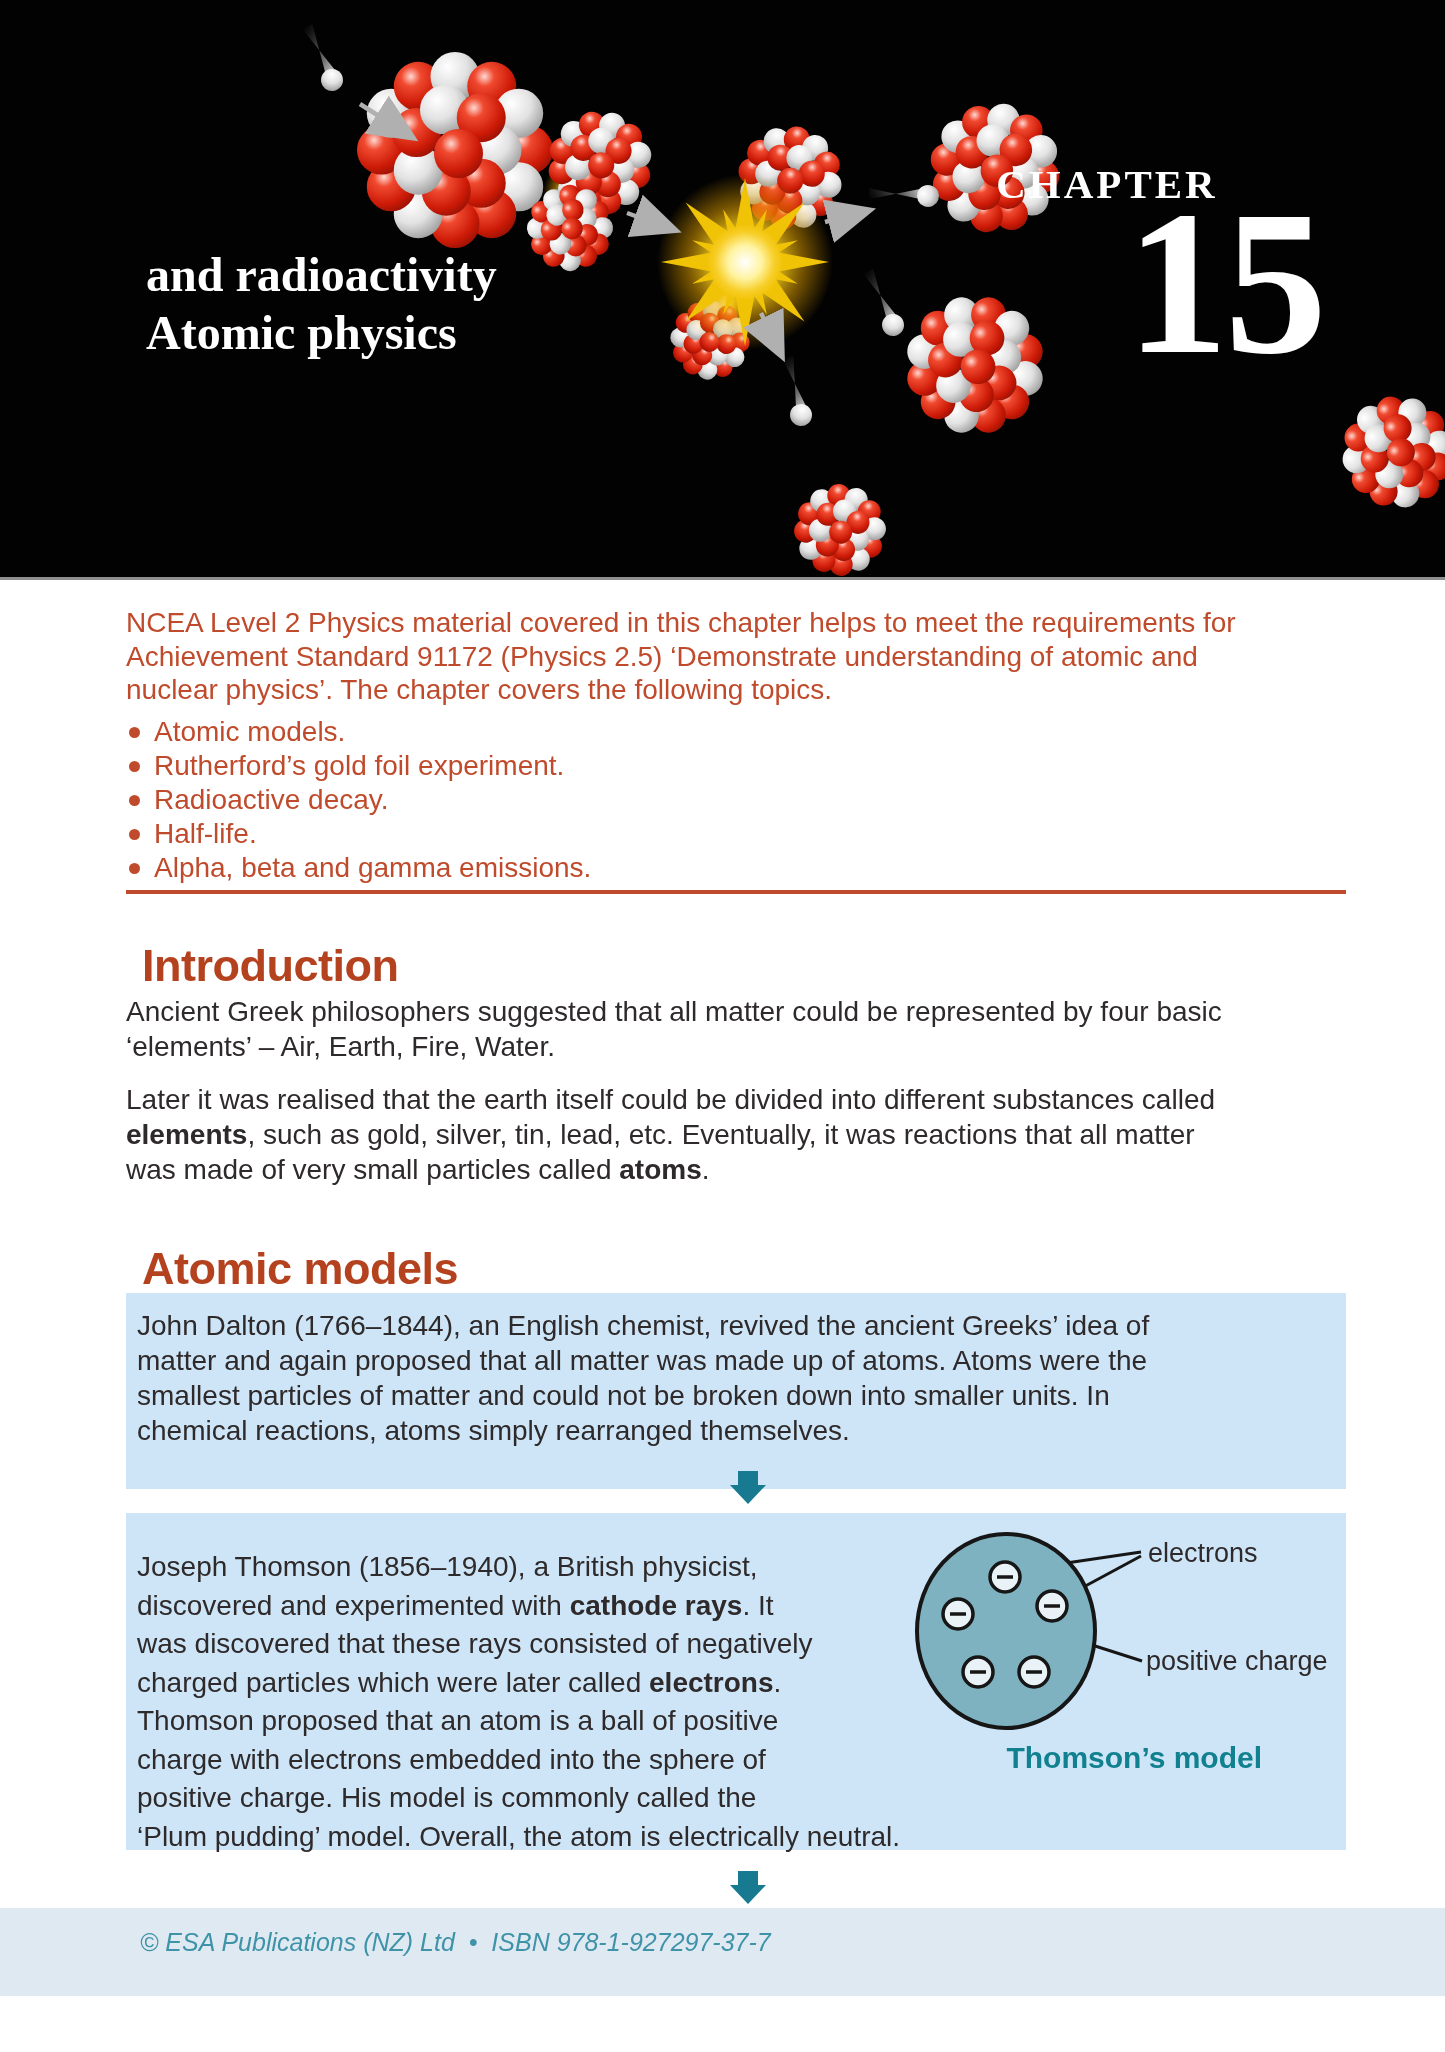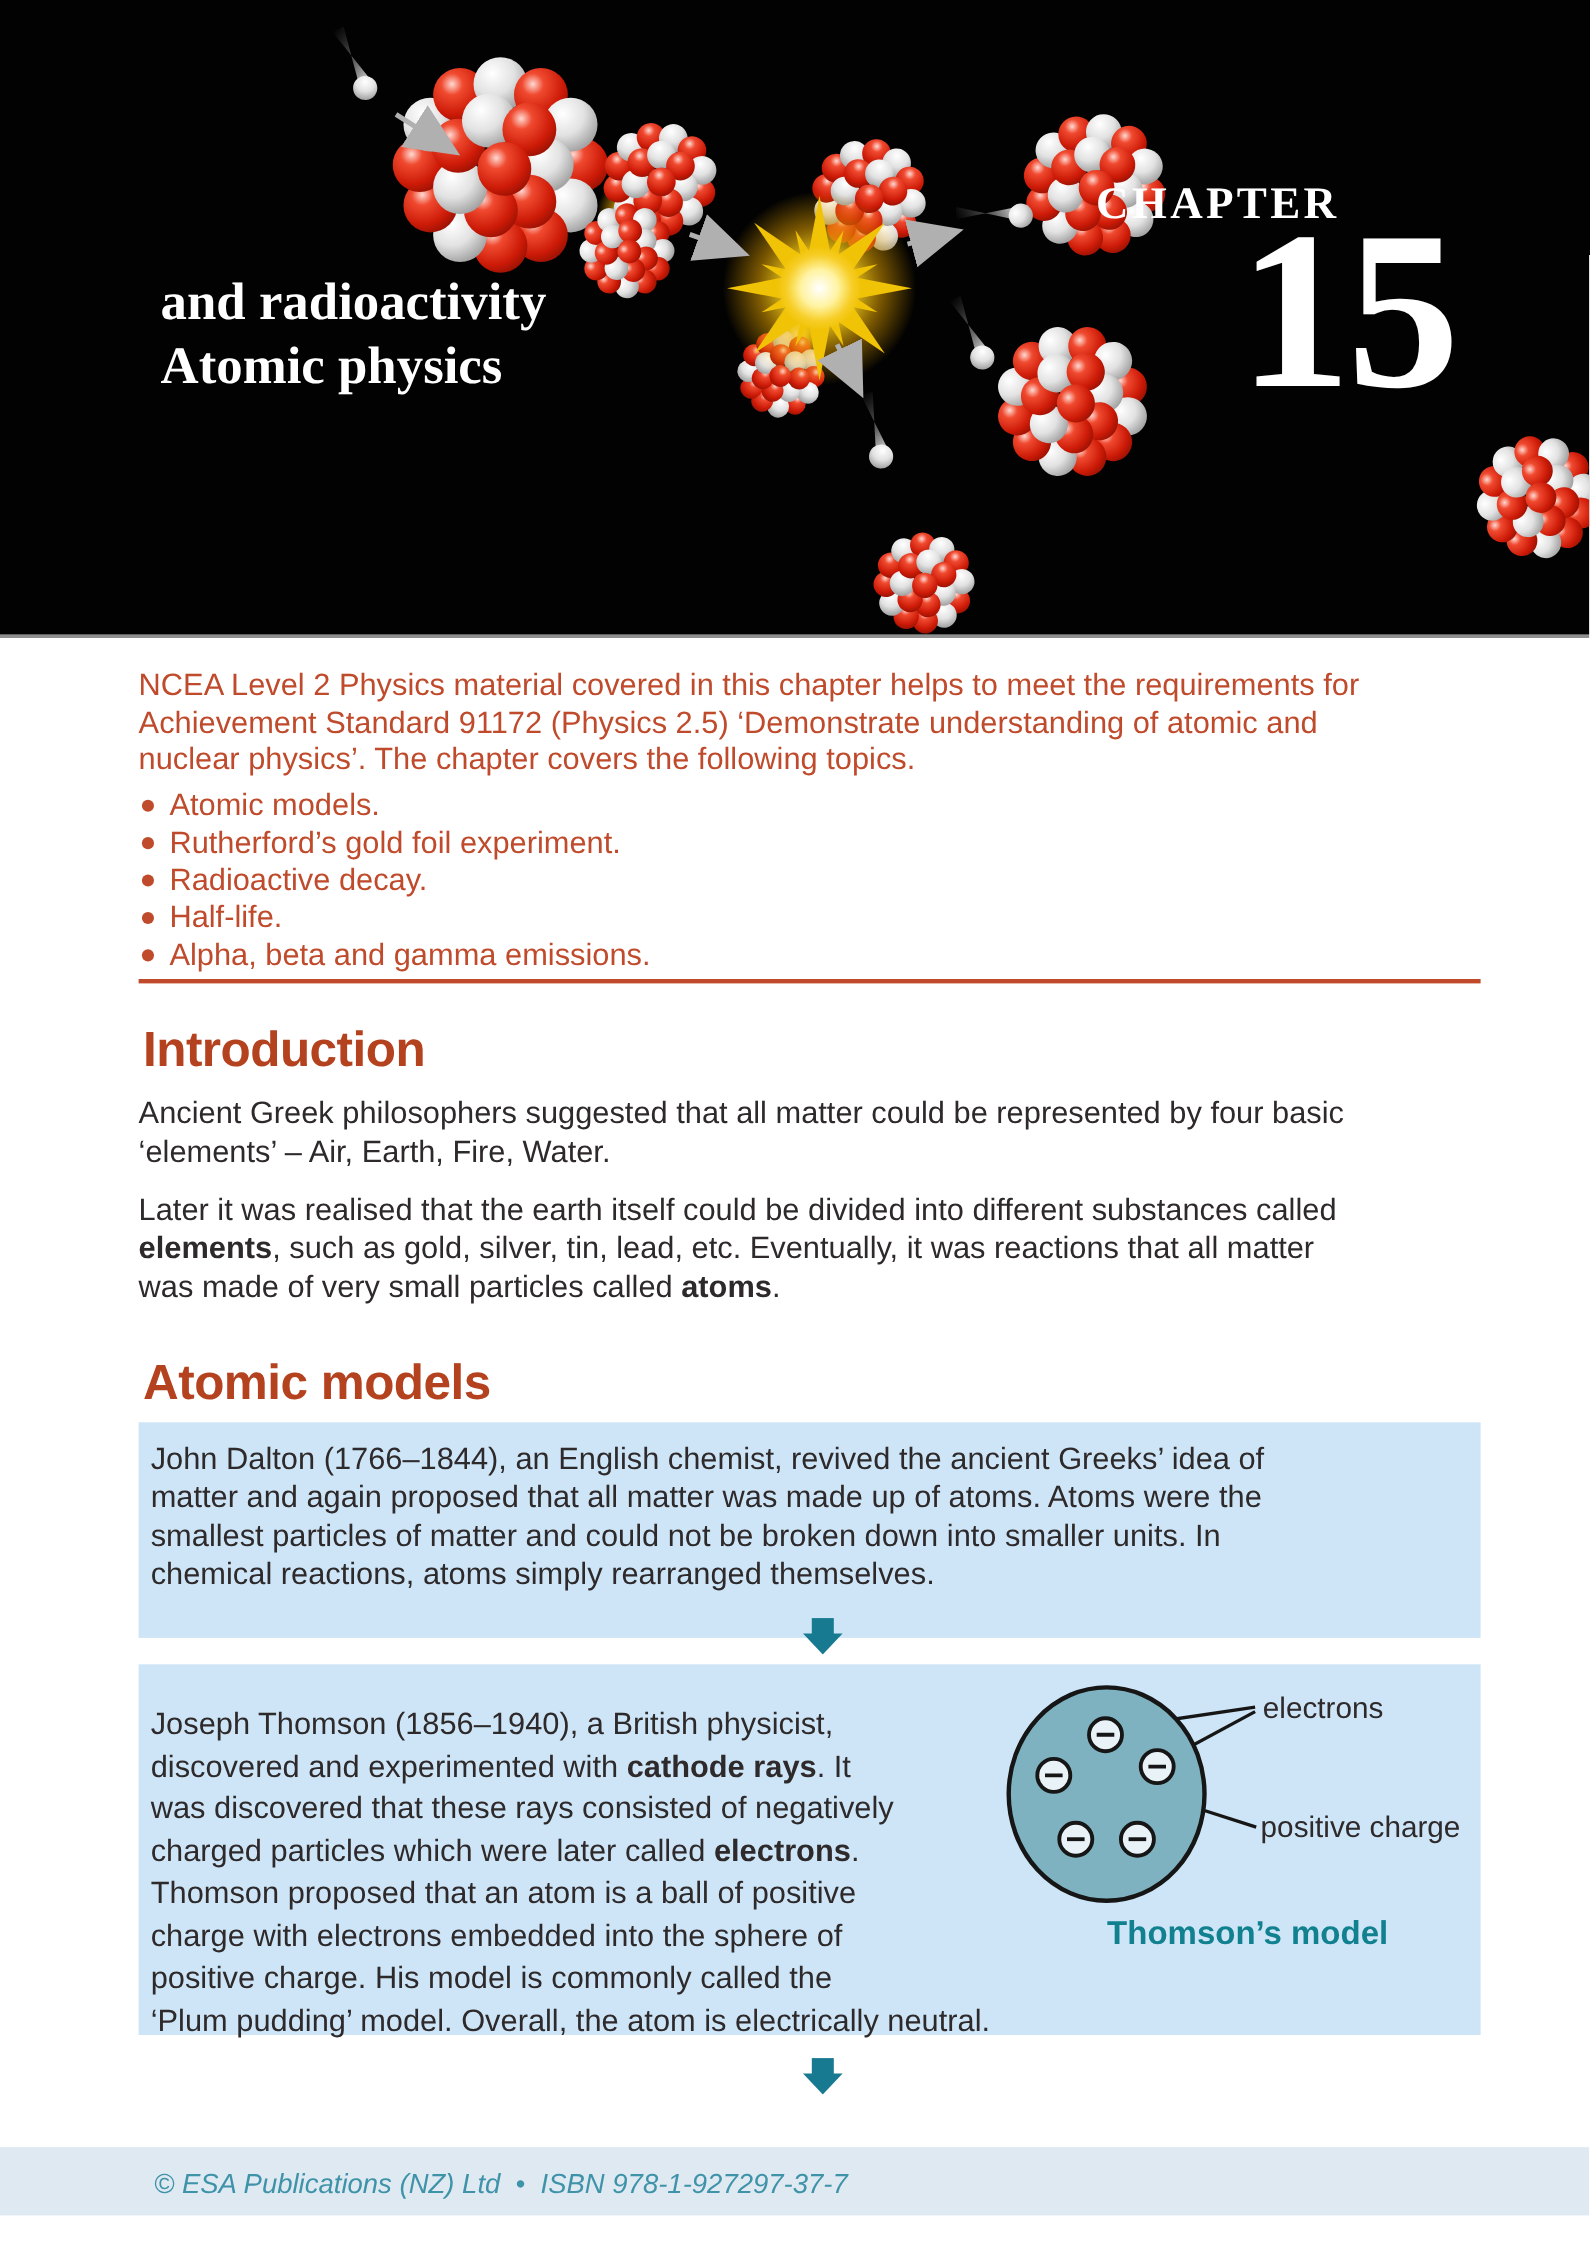--- a/index.html
+++ b/index.html
@@ -21,21 +21,21 @@
   .note{position:absolute;left:126px;top:606px;width:1270px;margin:0;
     font-size:28px;line-height:33.5px;color:var(--red_text,#c04b2c);}
   .note-bullets{position:absolute;left:126px;top:716px;width:1270px;margin:0;padding:0;list-style:none;
     color:var(--red_text,#c04b2c);font-size:28px;}
   .note-bullets li{position:relative;height:34px;padding-left:28px;}
   .note-bullets .dot{position:absolute;left:3px;top:11px;width:11px;height:11px;border-radius:50%;
     background:var(--red_text,#c04b2c);}
   .red-rule{position:absolute;left:126px;top:890px;width:1220px;height:4px;background:var(--red_text,#c04b2c);}
 
   
-  .h2{position:absolute;left:126px;margin:4px;font-weight:bold;font-size:45px;line-height:48px;
+  .h2{position:absolute;left:126px;margin:16px;font-weight:bold;font-size:45px;line-height:48px;
     letter-spacing:-0.5px;color:var(--red_heading,#b5421f);}
   #introduction-heading{top:926px;}
   #atomic-models-heading{top:1229px;}
   .body{position:absolute;left:126px;width:1260px;margin:0;font-size:28px;line-height:35px;}
   #intro-para1{top:994px;}
   #intro-para2{top:1082px;}
   .b{font-weight:bold;}
 
   
   .infobox{position:absolute;left:126px;width:1220px;background:var(--box_blue,#cde5f6);}
@@ -51,21 +51,21 @@
   #label-positive{left:1020px;top:133px;}
   .model-caption{position:absolute;left:856px;top:228px;width:280px;text-align:right;z-index:2;
     font-weight:bold;font-size:30px;color:var(--caption_teal,#11808f);}
 
   
   .flow-arrow{position:absolute;left:728px;width:40px;height:33px;}
   #flow-arrow-1{top:1471px;}
   #flow-arrow-2{top:1871px;}
 
   
-  .footer{position:absolute;left:0;top:1952px;width:1445px;height:62px;background:var(--footer_bg,#dfe9f2);}
+  .footer{position:absolute;left:0;top:1908px;width:1445px;height:88px;background:var(--footer_bg,#dfe9f2);}
   .footer-text{position:absolute;left:140px;top:20px;margin:0;font-style:italic;font-size:25px;
     color:var(--footer_text,#3e93a9);white-space:pre;}
 </style>
 </head>
 <body>
 
 <div class="page">
 
   <header class="banner">
     <svg class="banner-art" width="1445" height="577" viewBox="0 0 1445 577">

